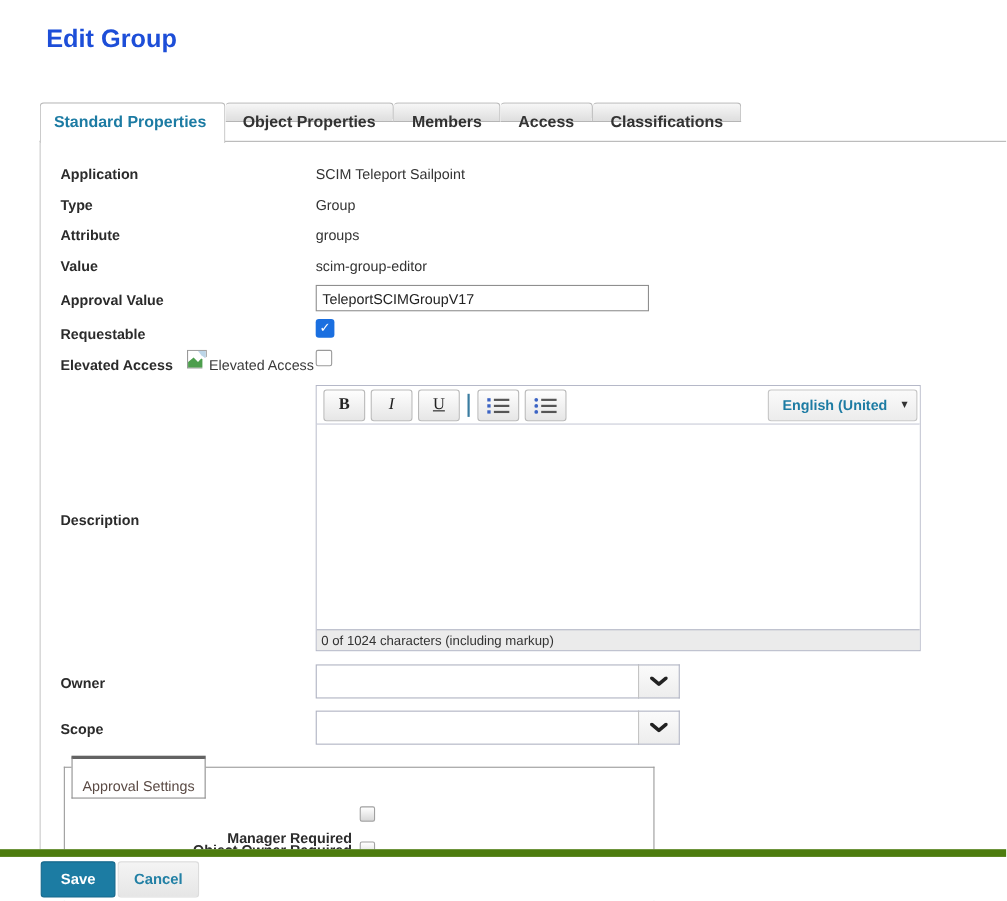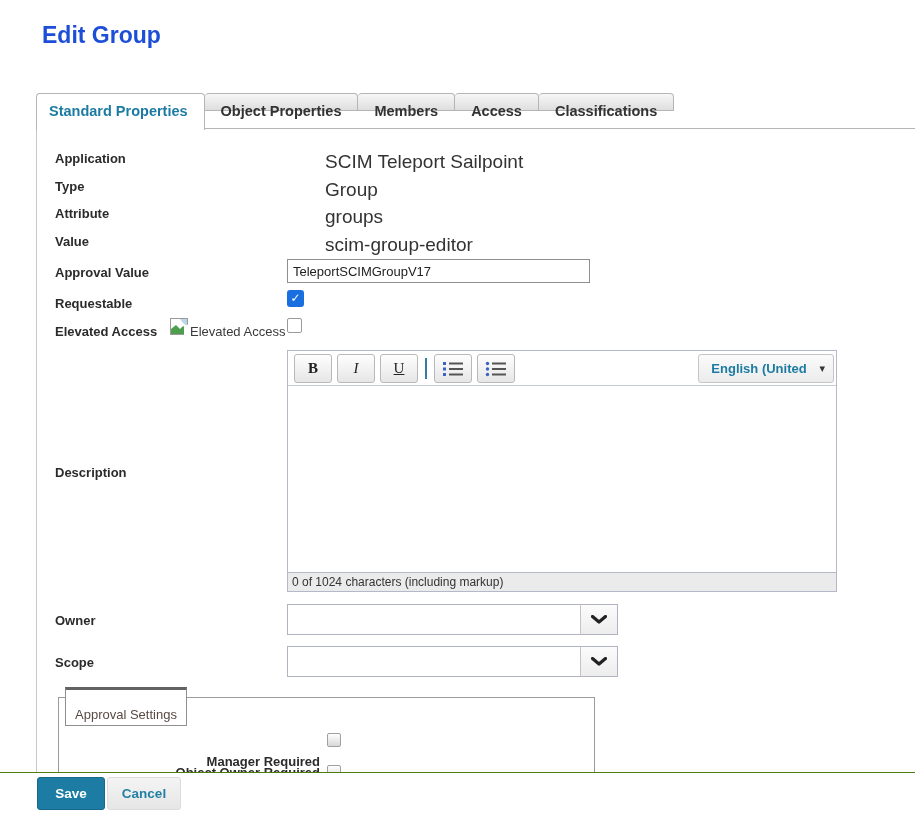--- a/index.html
+++ b/index.html
@@ -14,21 +14,21 @@
   .tab { height:18px; line-height:35px; padding:0 16px; font-size:14.5px; font-weight:bold; color:#333;
          background:linear-gradient(#f7f7f7,#dedede); border:1px solid #b5b5b5; border-left:none;
          border-radius:4px 4px 0 0; cursor:pointer; }
   .tab:first-child { border-left:1px solid #b5b5b5;padding-left:12px; }
   .tab.active { background:#fff; color:#1C7BA3; border-left:1px solid #b5b5b5; border-bottom:none;
                 height:37px; position:relative; z-index:2; }
   .tabline { position:absolute; left:36px; right:0; top:128px; border-top:1px solid #b5b5b5; }
   .panel-left-border { position:absolute; left:36px; top:128px; height:644px; border-left:1px solid #c9c9c9; }
 
   .flabel { position:absolute; left:55px; font-size:13px; font-weight:bold; color:#2b2b2b; white-space:nowrap; }
-  .fvalue { position:absolute; left:287px; font-size:19px; color:#333; white-space:nowrap;margin-left:38px; }
+  .fvalue { position:absolute; left:287px; font-size:13px; color:#333; white-space:nowrap; }
 
   .text-input { position:absolute; left:287px; width:303px; height:24px; border:1px solid #8f8f8f;
                 font-family:inherit; font-size:13px; padding:2px 5px; color:#222; background:#fff; }
 
   
   .cb-checked { position:absolute; left:287px; width:17px; height:17px; background:#1A6FE0; border-radius:3px;
                 color:#fff; font-size:12px; font-weight:bold; text-align:center; line-height:17px; cursor:pointer; }
   .cb-empty { position:absolute; width:15px; height:15px; background:#fff; border:1px solid #9a9a9a;
               border-radius:2px; cursor:pointer; }
   .cb-ext { position:absolute; width:14px; height:14px; background:linear-gradient(#ffffff,#d8d8d8);
@@ -66,21 +66,21 @@
                display:flex; align-items:center; justify-content:center; }
 
   
   .fieldset { position:absolute; left:58px; top:697px; width:537px; height:122px;
               border:1px solid #9b9b9b; border-bottom:none; }
   .legend { position:absolute; left:65px; top:687px; background:#fff; border:1px solid #8f8f8f; border-top:3px solid #636363;
             padding:17px 9px 3px 9px; font-size:13px; color:#5A4A44; z-index:2; }
   .fs-row-label { position:absolute; font-size:13px; font-weight:bold; color:#2b2b2b; width:225px; text-align:right; }
 
   
-  .footer { position:absolute; left:0; top:772px; width:915px; height:47px; background:#fff; border-top:1px solid #4d7c0f; z-index:5; }
+  .footer { position:absolute; left:0; top:772px; width:915px; height:47px; background:#fff; border-top:7px solid #4d7c0f; z-index:5; }
   .btn-save { position:absolute; left:37px; top:4px; width:68px; height:33px; background:#1C7CA3; border:1px solid #16688C;
               border-radius:3px; color:#fff; font-weight:bold; font-size:13.5px; font-family:inherit; cursor:pointer; }
   .btn-cancel { position:absolute; left:107px; top:4px; width:74px; height:33px; background:linear-gradient(#f4f4f4,#e6e6e6);
                 border:1px solid #dcdcdc; border-radius:3px; color:#2380A5; font-weight:bold; font-size:13.5px;
                 font-family:inherit; cursor:pointer; }
 </style>
 </head>
 <body>
 
 <div id="screen">

